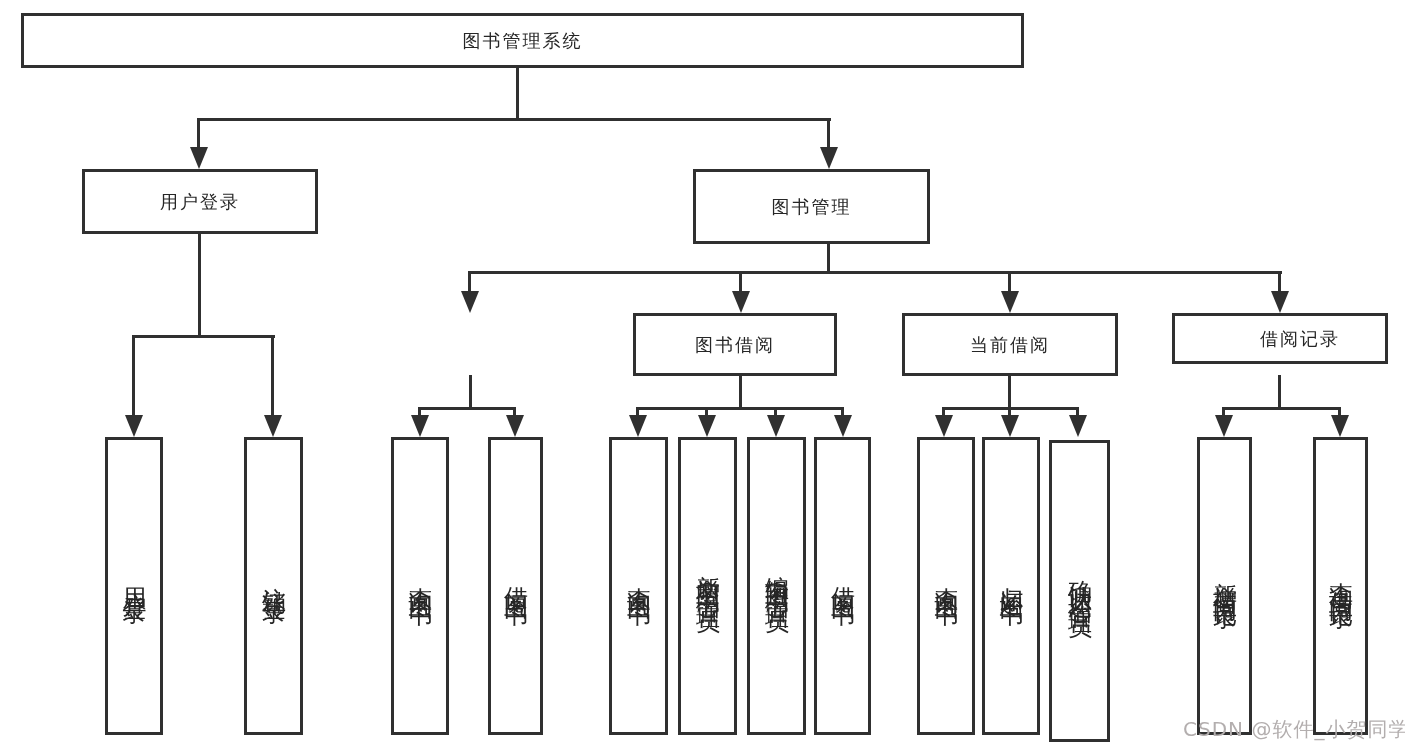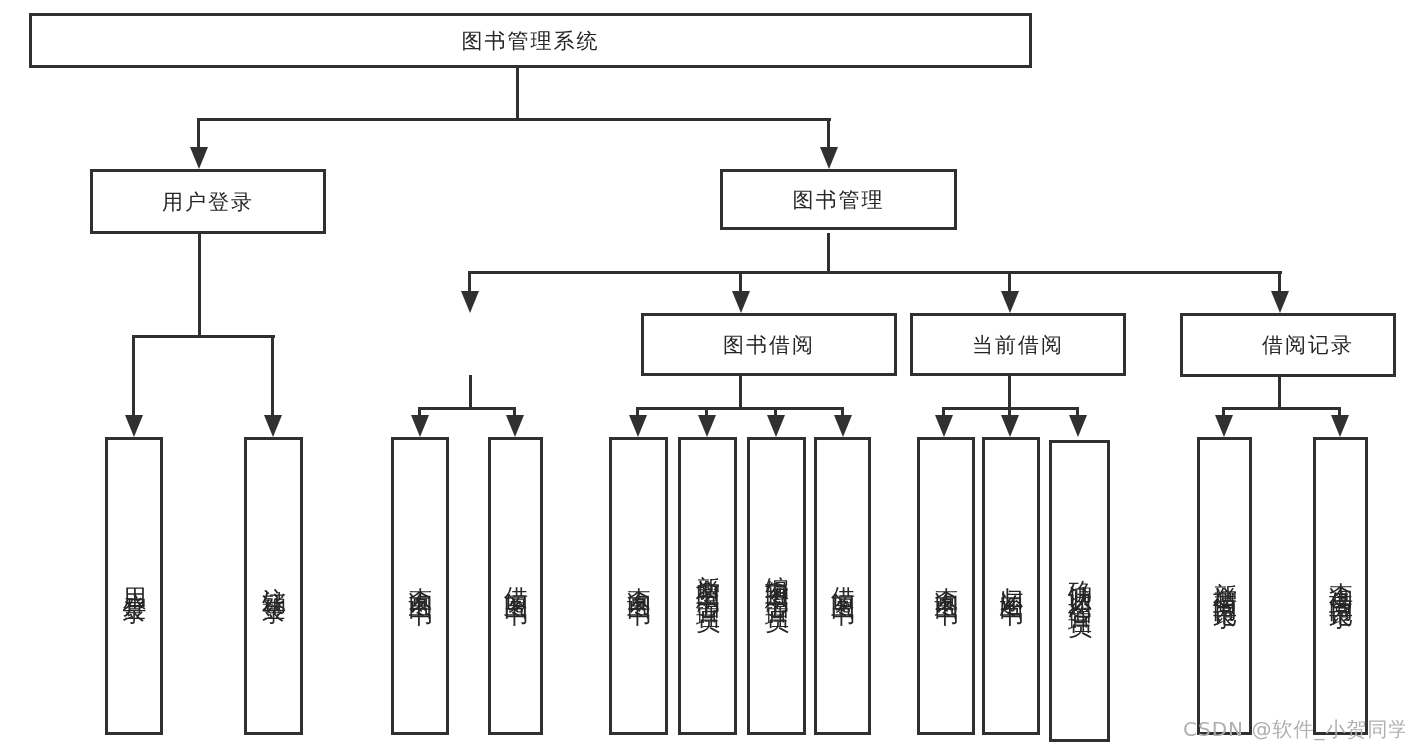--- a/index.html
+++ b/index.html
@@ -5,21 +5,21 @@
   html,body{margin:0;padding:0;background:#ffffff;}
   .diagram{
     position:relative;width:1405px;height:747px;background:var(--bg,#fff);
     font-family:"DejaVu Sans","Liberation Sans",sans-serif;overflow:hidden;
   }
   .node{
     position:absolute;box-sizing:border-box;background:#fff;
     border:3px solid var(--line,#303030);color:var(--ink,#262626);
     display:flex;align-items:center;justify-content:center;
   }
-  .hnode{font-size:21px;letter-spacing:2px;margin-left:8px;}
+  .hnode{font-size:18px;letter-spacing:2px;}
   .leaf{font-size:24px;padding-bottom:16px;}
   .leaf>span{writing-mode:vertical-rl;text-orientation:mixed;letter-spacing:5px;line-height:1.2;}
   .vl{position:absolute;width:3px;background:var(--line,#303030);display:block;}
   .hl{position:absolute;height:3px;background:var(--line,#303030);display:block;}
   .ar{position:absolute;width:0;height:0;display:block;
       border-left:9px solid transparent;border-right:9px solid transparent;
       border-top:22px solid var(--line,#303030);}
   .wm{position:absolute;left:1183px;top:716px;font-size:20px;letter-spacing:1px;
       color:var(--wm,#b3aeae);white-space:nowrap;z-index:5;}
 </style>
@@ -87,31 +87,31 @@
   <i class="vl" style="left:1338px;top:407px;height:10px;"></i>
   <i class="ar" style="left:1331px;top:415px;"></i>
 
   <div class="node hnode" style="left:21px;top:13px;width:1003px;height:55px;">
     <span>图书管理系统</span>
   </div>
 
   <div class="node hnode" style="left:82px;top:169px;width:236px;height:65px;">
     <span>用户登录</span>
   </div>
-  <div class="node hnode" style="left:712px;top:169px;width:237px;height:61px;">
+  <div class="node hnode" style="left:693px;top:169px;width:237px;height:75px;">
     <span>图书管理</span>
   </div>
 
-  <div class="node hnode" style="left:633px;top:313px;width:256px;height:63px;">
+  <div class="node hnode" style="left:633px;top:313px;width:204px;height:63px;">
     <span>图书借阅</span>
   </div>
   <div class="node hnode" style="left:902px;top:313px;width:216px;height:63px;font-family:Liberation Mono, monospace;">
     <span>当前借阅</span>
   </div>
-  <div class="node hnode" style="left:1172px;top:313px;width:216px;height:64px;padding-left:40px;">
+  <div class="node hnode" style="left:1172px;top:313px;width:216px;height:51px;padding-left:40px;">
     <span>借阅记录</span>
   </div>
 
   <div class="node leaf" style="left:105px;top:437px;width:58px;height:298px;">
     <span>用户登录</span>
   </div>
   <div class="node leaf" style="left:244px;top:437px;width:59px;height:298px;">
     <span>注销登录</span>
   </div>
 

